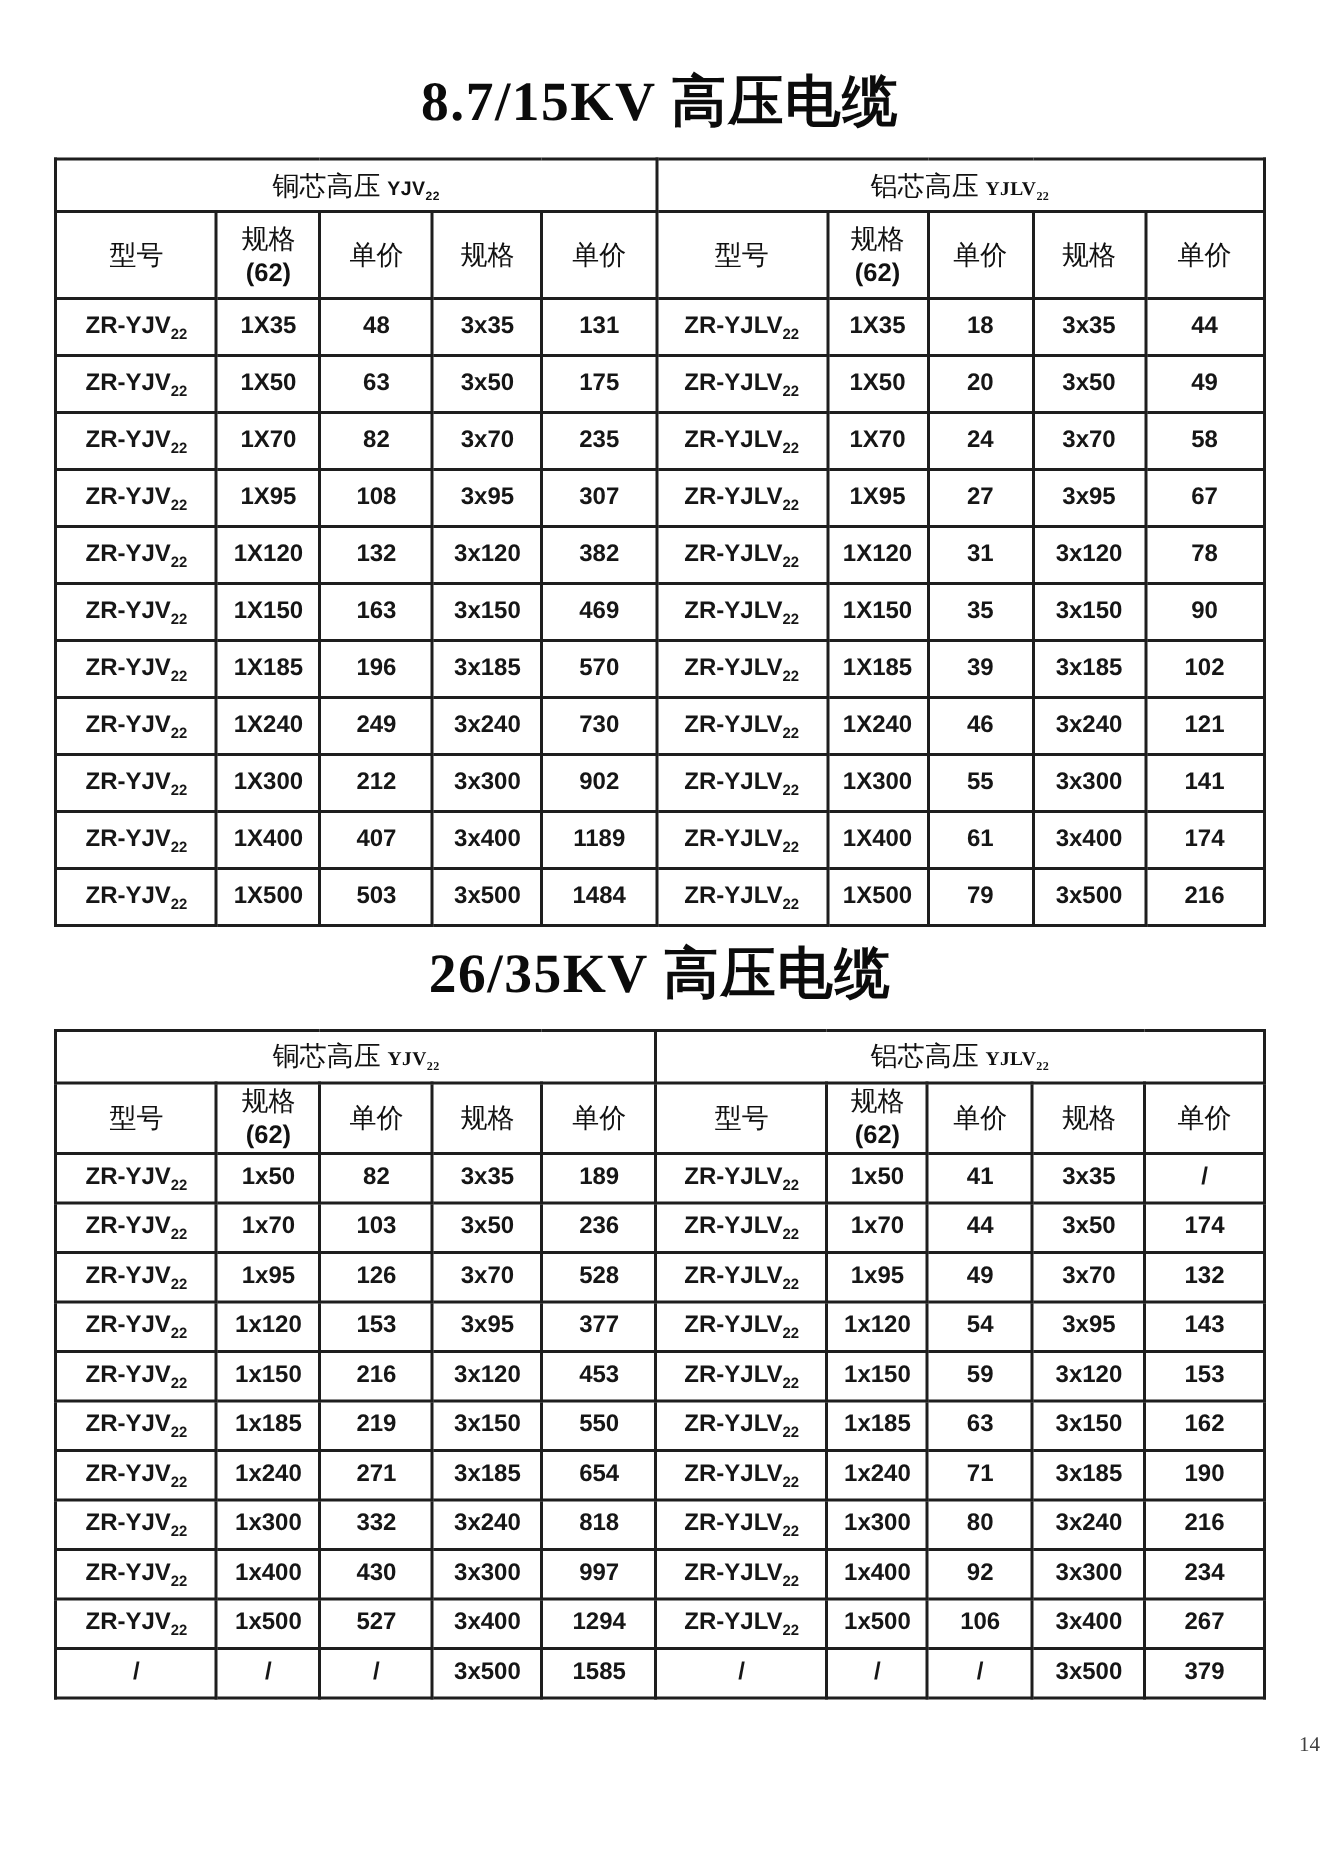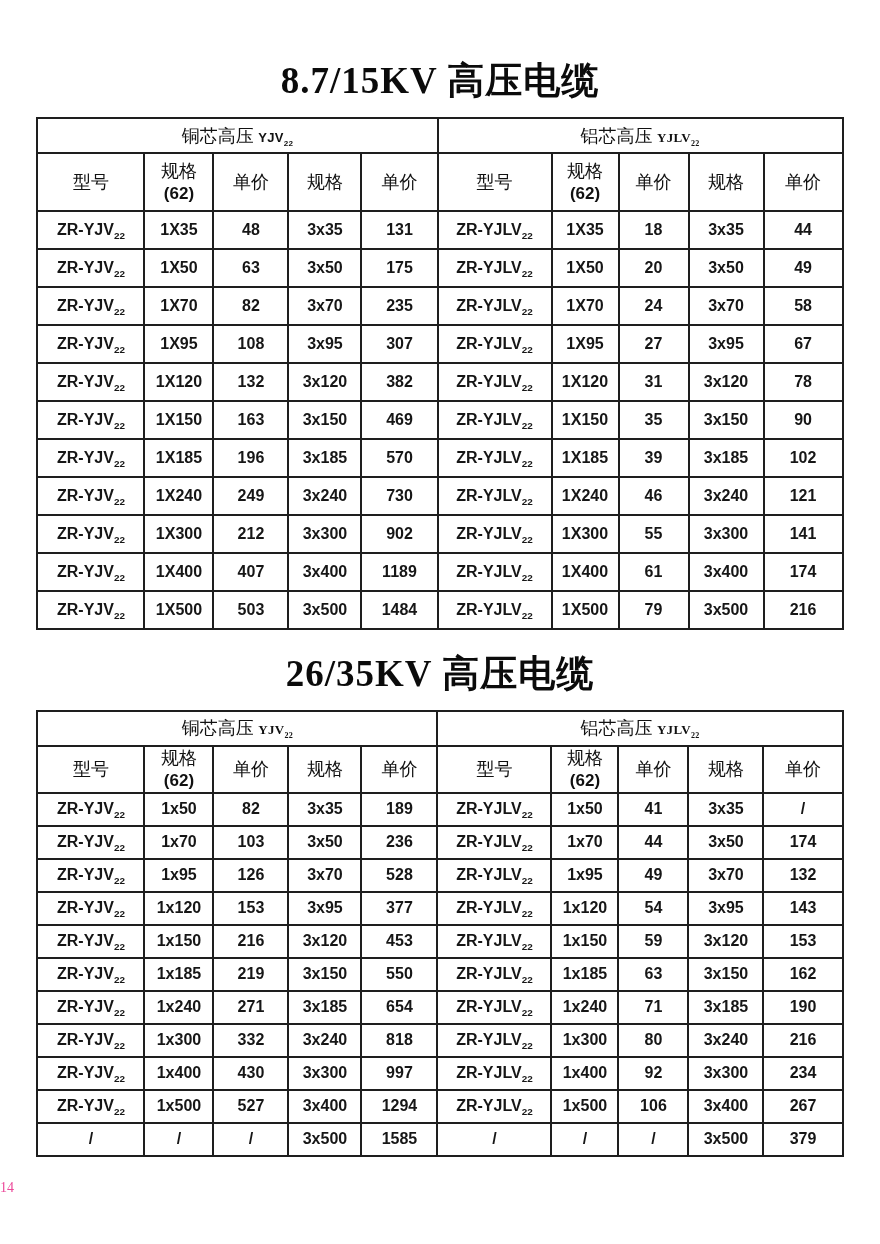--- a/index.html
+++ b/index.html
@@ -9,34 +9,34 @@
   }
   body {
     width: 880px;
     height: 1244px;
     font-family: "Liberation Sans", "DejaVu Sans", sans-serif;
     color: #141414;
     position: relative;
     overflow: hidden;
   }
   .page {
-    padding-top: 58px;
+    padding-top: 46px;
   }
   .section-title {
     text-align: center;
     font-family: "Liberation Serif", "DejaVu Serif", serif;
     font-weight: 700;
     font-size: 37px;
     line-height: 1.25;
     letter-spacing: 1px;
     color: #0b0b0b;
     margin: 0 0 13px 0;
   }
   .section-title.second {
-    margin-top: 21px;
+    margin-top: 9px;
     margin-bottom: 12px;
   }
   table.price-table {
     table-layout: fixed;
     width: 805px;
     margin: 0 auto;
     border-collapse: collapse;
   }
   .price-table th, .price-table td {
     border: 2px solid #1e1e1e;
@@ -84,25 +84,25 @@
     line-height: 0;
   }
   
   table.t0 tr.group-row th { height: 33px; }
   table.t0 tr.cols-row th  { height: 56px; }
   table.t0 tbody td        { height: 36px; }
   table.t1 tr.group-row th { height: 33px; }
   table.t1 tr.cols-row th  { height: 45px; }
   table.t1 tbody td        { height: 31px; }
   .page-footer {
-    text-align: left;
+    text-align: right;
     margin-top: 23px;
     font-family: "Liberation Serif", "DejaVu Serif", serif;
     font-size: 14px;
-    color: #ec4899;
+    color: #404040;
   }
 </style>
 </head>
 <body>
 
 <div class="page">
 
   <section>
     <h1 class="section-title">8.7/15KV 高压电缆</h1>
     <table class="price-table t0">

